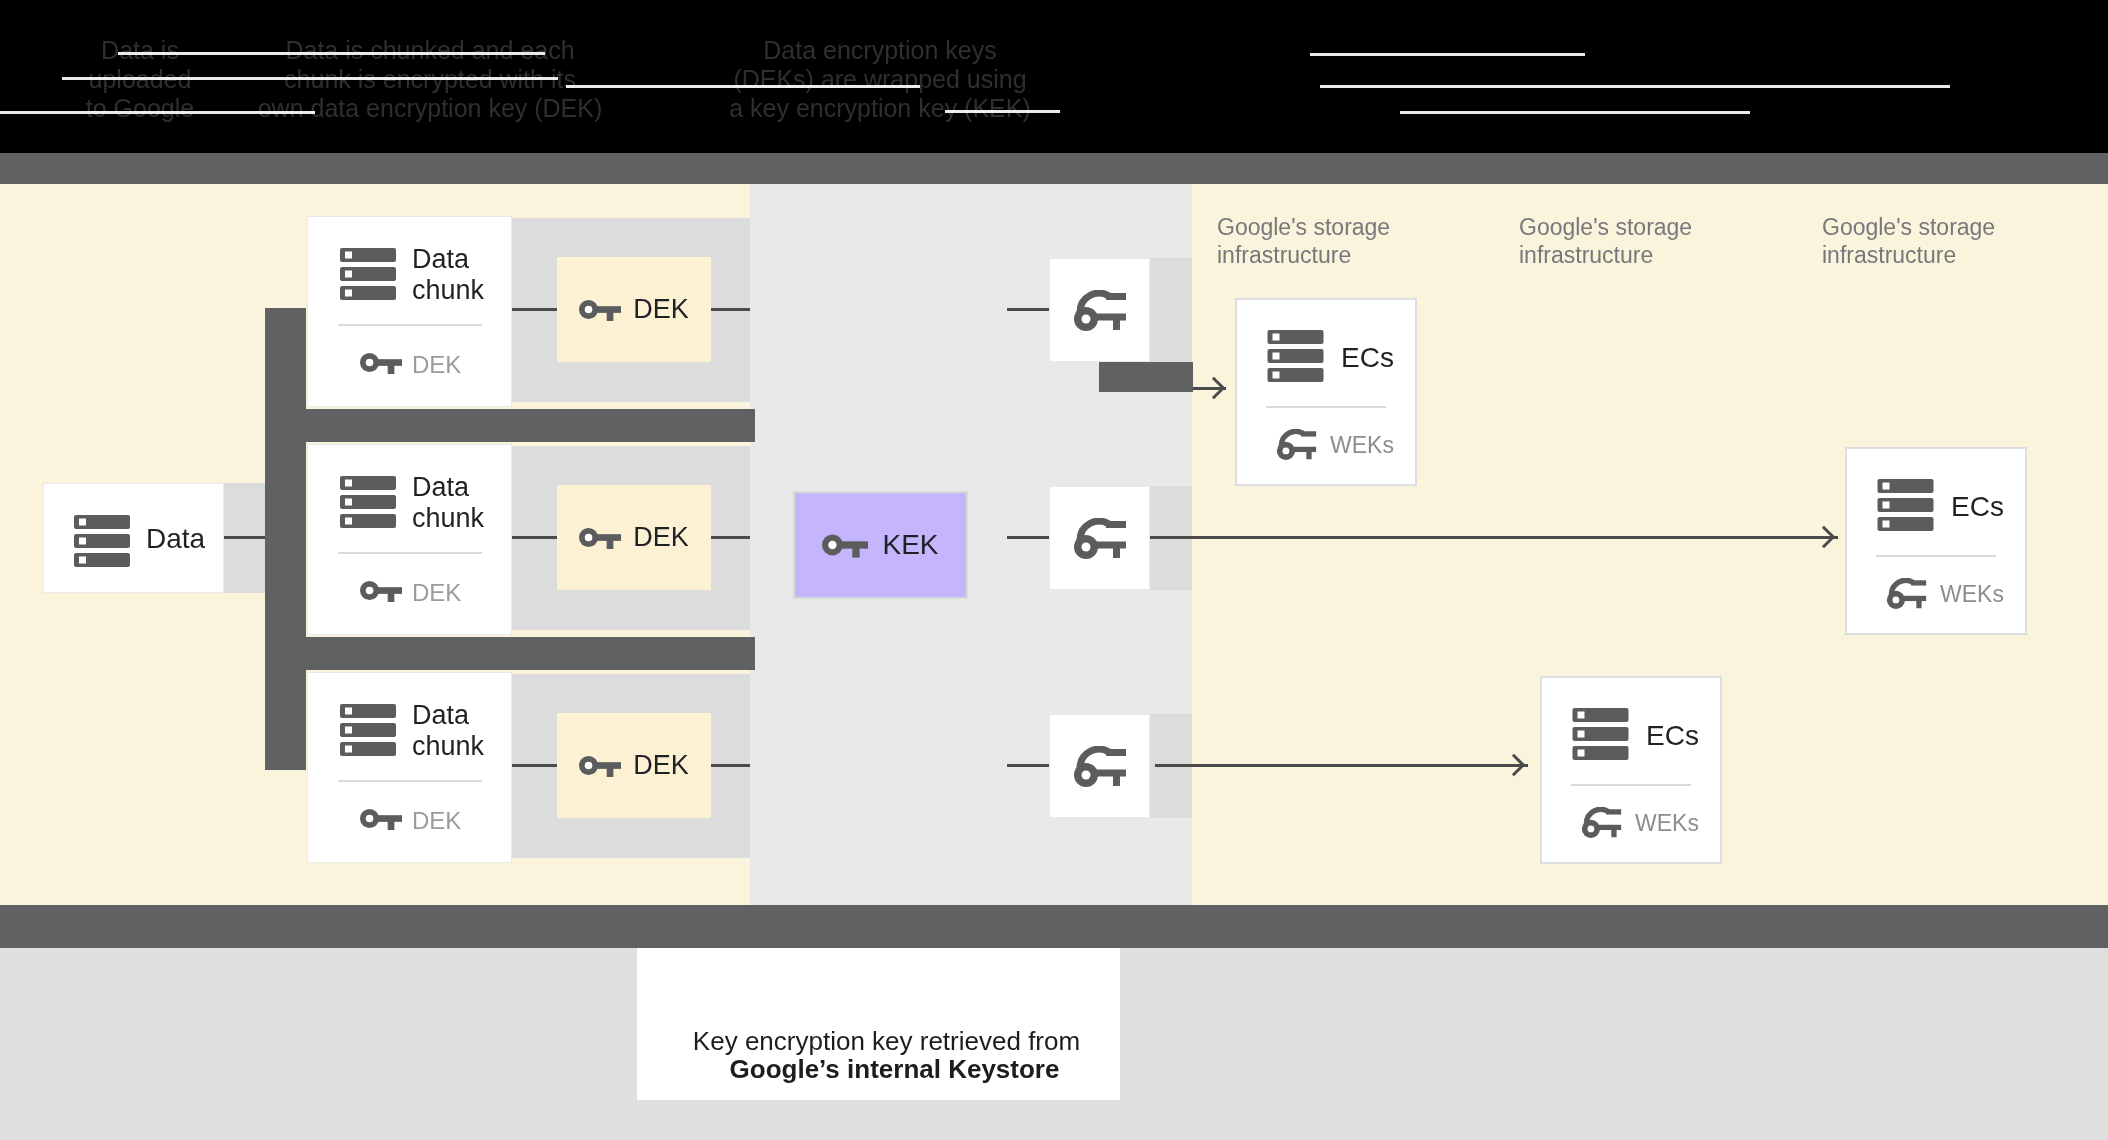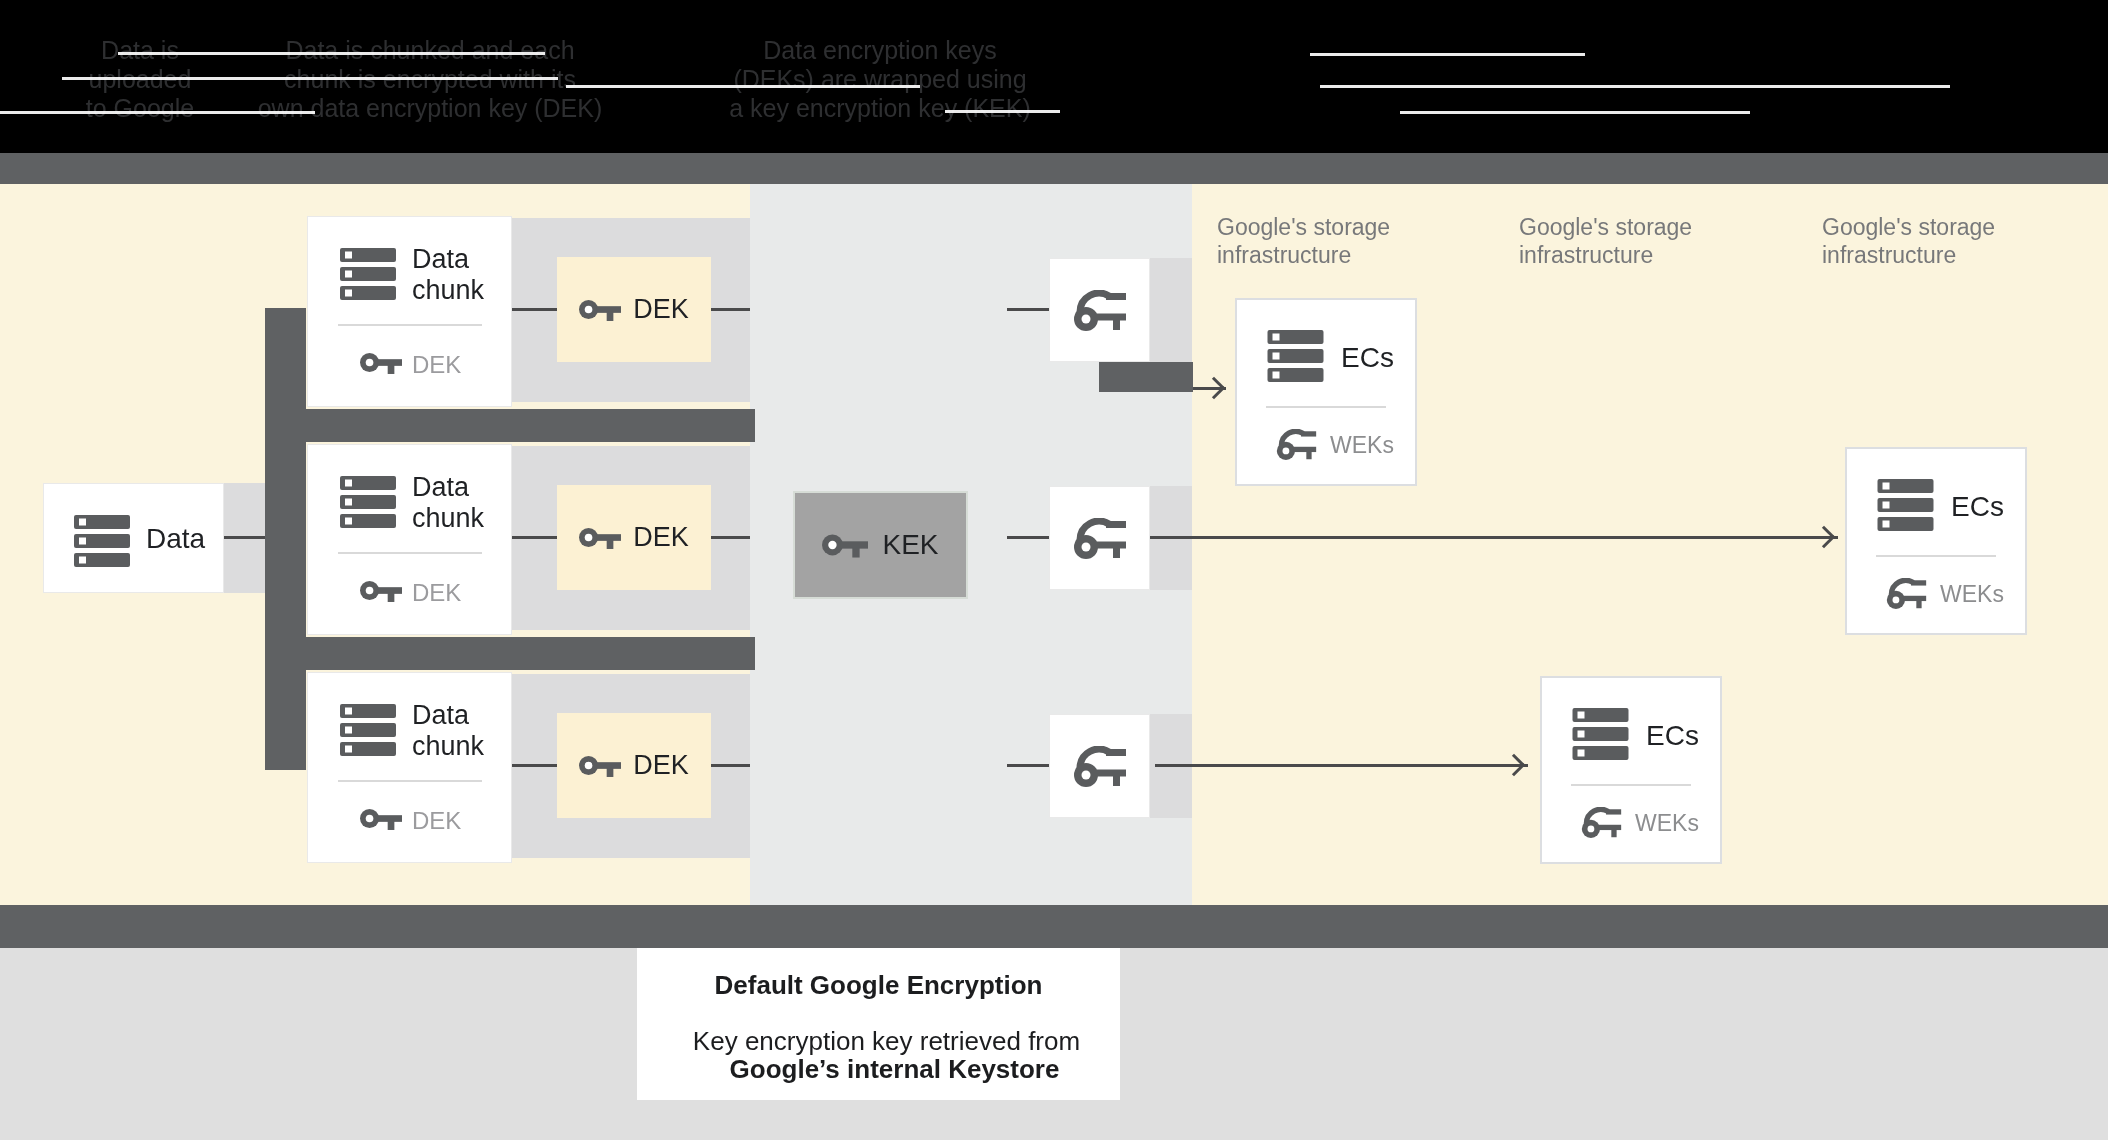--- a/index.html
+++ b/index.html
@@ -16,21 +16,21 @@
   .darkbar{background:#5f6163;}
   .cream{background:#fbf4dd;}
   .midpanel{background:#e8eaea;}
   .band{background:#dcdcdd;}
   .footer{background:#dfdfdf;}
 
   
   .whitebox{background:#fff;border:1px solid #e9e9e9;box-sizing:border-box;}
   .ecbox{background:#fff;border:2px solid #dcdee1;box-sizing:border-box;padding-left:16px;}
   .dekbox{background:#fcf1d3;box-sizing:border-box;}
-  .kekbox{background:#a3a3a3;border:2px solid #d6dcd6;box-sizing:border-box;}
+  .kekbox{background:#c4b5fd;border:2px solid #d6dcd6;box-sizing:border-box;}
 
   .lbl{color:#1f2124;font-size:28px;}
   .lbl-sm{color:#1f2124;font-size:27px;}
   .title2{color:#1f2124;font-size:27px;line-height:31px;}
   .muted{color:#9b9b9e;font-size:24px;}
   .muted2{color:#8c8d8f;font-size:23px;}
   .slabel{color:#77787a;font-size:23px;line-height:28px;}
   .divider{height:2px;background:#d9d9d9;}
   .line{background:#4a4a4b;}
   .ah{width:16px;height:16px;border-top:3px solid #4a4a4b;border-right:3px solid #4a4a4b;
@@ -275,18 +275,17 @@
       </svg>
     <div class="abs lbl" style="left:104px;top:42px">ECs</div>
     <div class="abs divider" style="left:29px;top:106px;width:120px"></div>
     <svg class="abs icon" style="left:39px;top:129px" width="41" height="31" viewBox="0 0 54 41">
         <use href="#i-wkey"></use>
       </svg>
     <div class="abs muted2" style="left:93px;top:132px">WEKs</div>
   </div>
 
   <div class="abs caption" style="left:637px;top:948px;width:483px;height:152px">
-    <div class="abs cap-b" style="left:0;top:22px;width:483px">Default Google Encryption</div>
     <div class="abs" style="left:8px;top:78px;width:483px">Key encryption key retrieved from</div>
     <div class="abs cap-b" style="left:16px;top:106px;width:483px">Google’s internal Keystore</div>
   </div>
 
 </div>
 
 </body></html>

